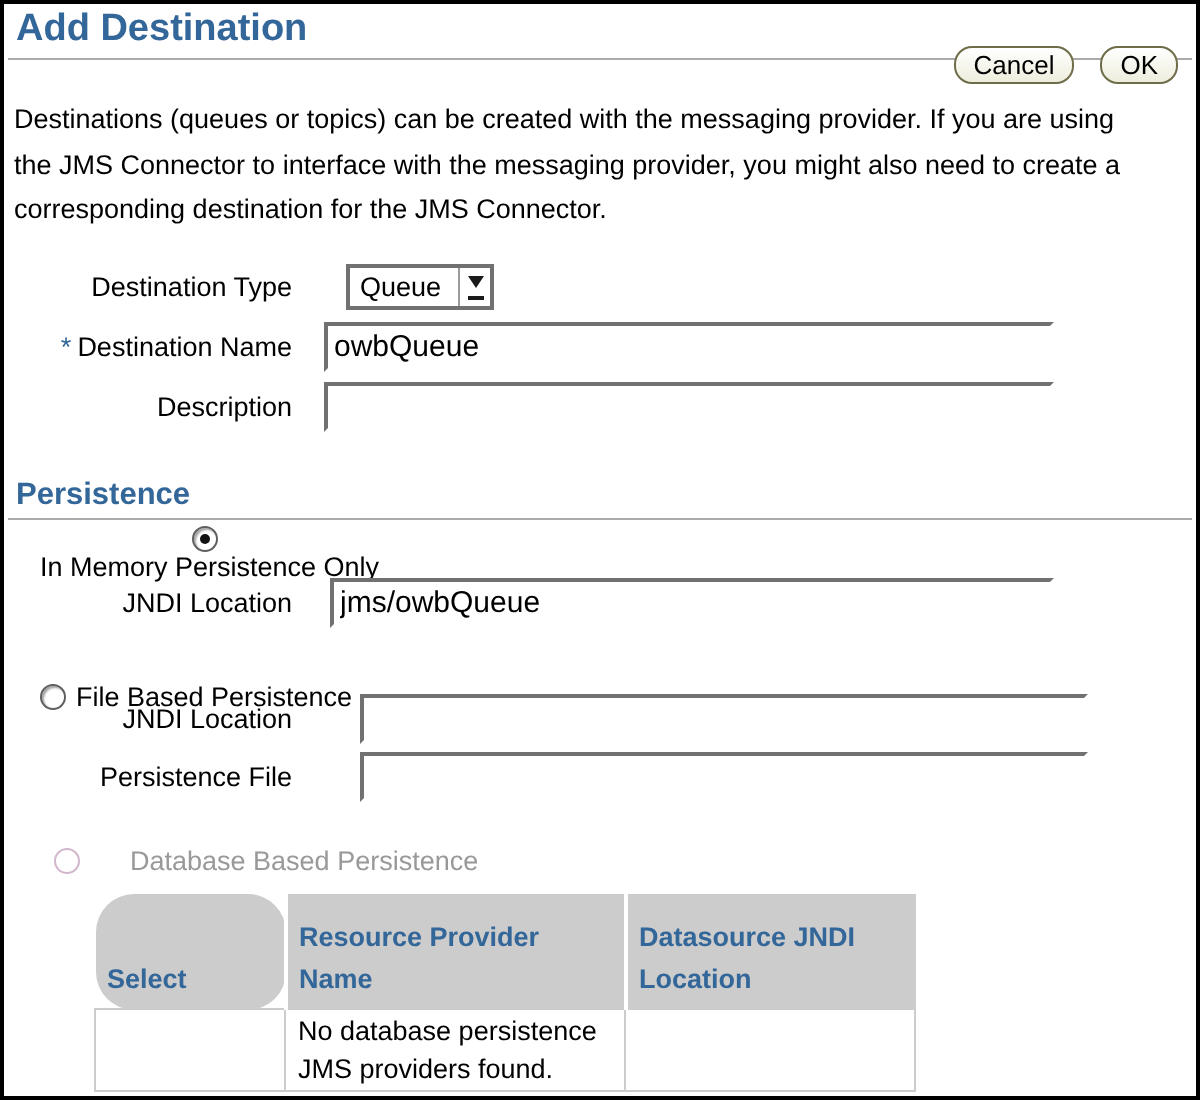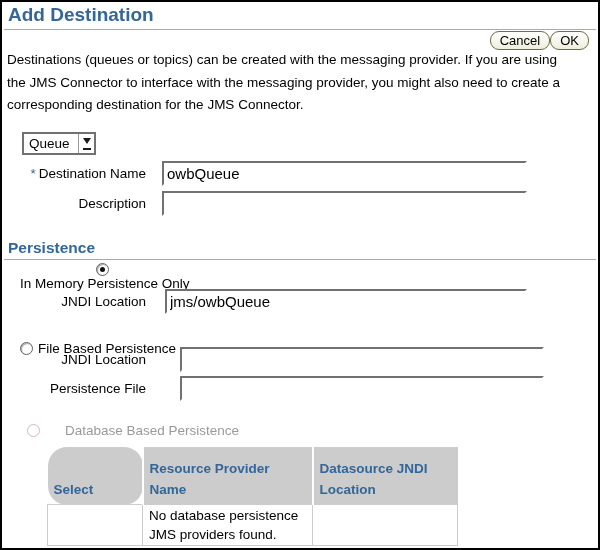--- a/index.html
+++ b/index.html
@@ -13,21 +13,21 @@
     font-family:"Liberation Sans","DejaVu Sans",sans-serif;
     font-size:13.5px;color:#000;
   }
   .page-title{
     position:absolute;left:6px;top:2px;
     font-size:19px;font-weight:bold;color:#336699;margin:0;text-align:center;
   }
   .rule{position:absolute;left:2px;right:2px;height:1px;background:#aaaaaa;}
   .rule-title{top:27px;}
   .rule-persistence{top:257px;}
-  .actions{position:absolute;top:29px;right:9px;display:flex;gap:0;}
+  .actions{position:absolute;top:21px;right:9px;display:flex;gap:13px;}
   .pill{
     font-family:"Liberation Sans","DejaVu Sans",sans-serif;
     font-size:13px;color:#000;
     height:19px;line-height:15px;
     padding:1px 9px;
     border:1px solid #6e6c49;border-radius:9px;
     background:linear-gradient(#ffffff,#eeeedd);
     cursor:pointer;
   }
   .desc{
@@ -45,21 +45,21 @@
     margin-left:16px;
     border:2px solid #717171;
     border-right-color:#ffffff;border-bottom-color:#ffffff;
     background:#fff;padding:1px 3px;
     font-family:"Liberation Sans","DejaVu Sans",sans-serif;
     font-size:15px;color:#000;outline:none;
   }
   .tinput.jndi1{margin-left:19px;width:362px;}
   .tinput.indent2{margin-left:34px;width:364px;}
   .select{
-    box-sizing:border-box;margin-left:20px;
+    box-sizing:border-box;margin-left:27px;
     width:74px;height:23px;
     border:2px solid #717171;
     background:#fff;
     display:flex;align-items:center;
     padding-left:5px;cursor:default;
   }
   .select-arrow{
     margin-left:auto;width:15px;height:100%;
     border-left:1px solid #9a9a9a;
     display:flex;flex-direction:column;align-items:center;justify-content:center;
@@ -119,20 +119,21 @@
     <button class="pill">Cancel</button>
     <button class="pill">OK</button>
   </div>
 
   <p class="desc">Destinations (queues or topics) can be created with the messaging provider. If you are using
 the JMS Connector to interface with the messaging provider, you might also need to create a
 corresponding destination for the JMS Connector.</p>
 
   <div class="form-block">
     <div class="frow frow-type">
+      <span class="flabel">Destination Type</span>
       <div class="select">
         <span>Queue</span>
         <span class="select-arrow">
           <span class="tri"></span>
           <span class="tri-bar"></span>
         </span>
       </div>
     </div>
     <div class="frow">
       <span class="flabel"><span class="req">*</span><span>Destination Name</span></span>

